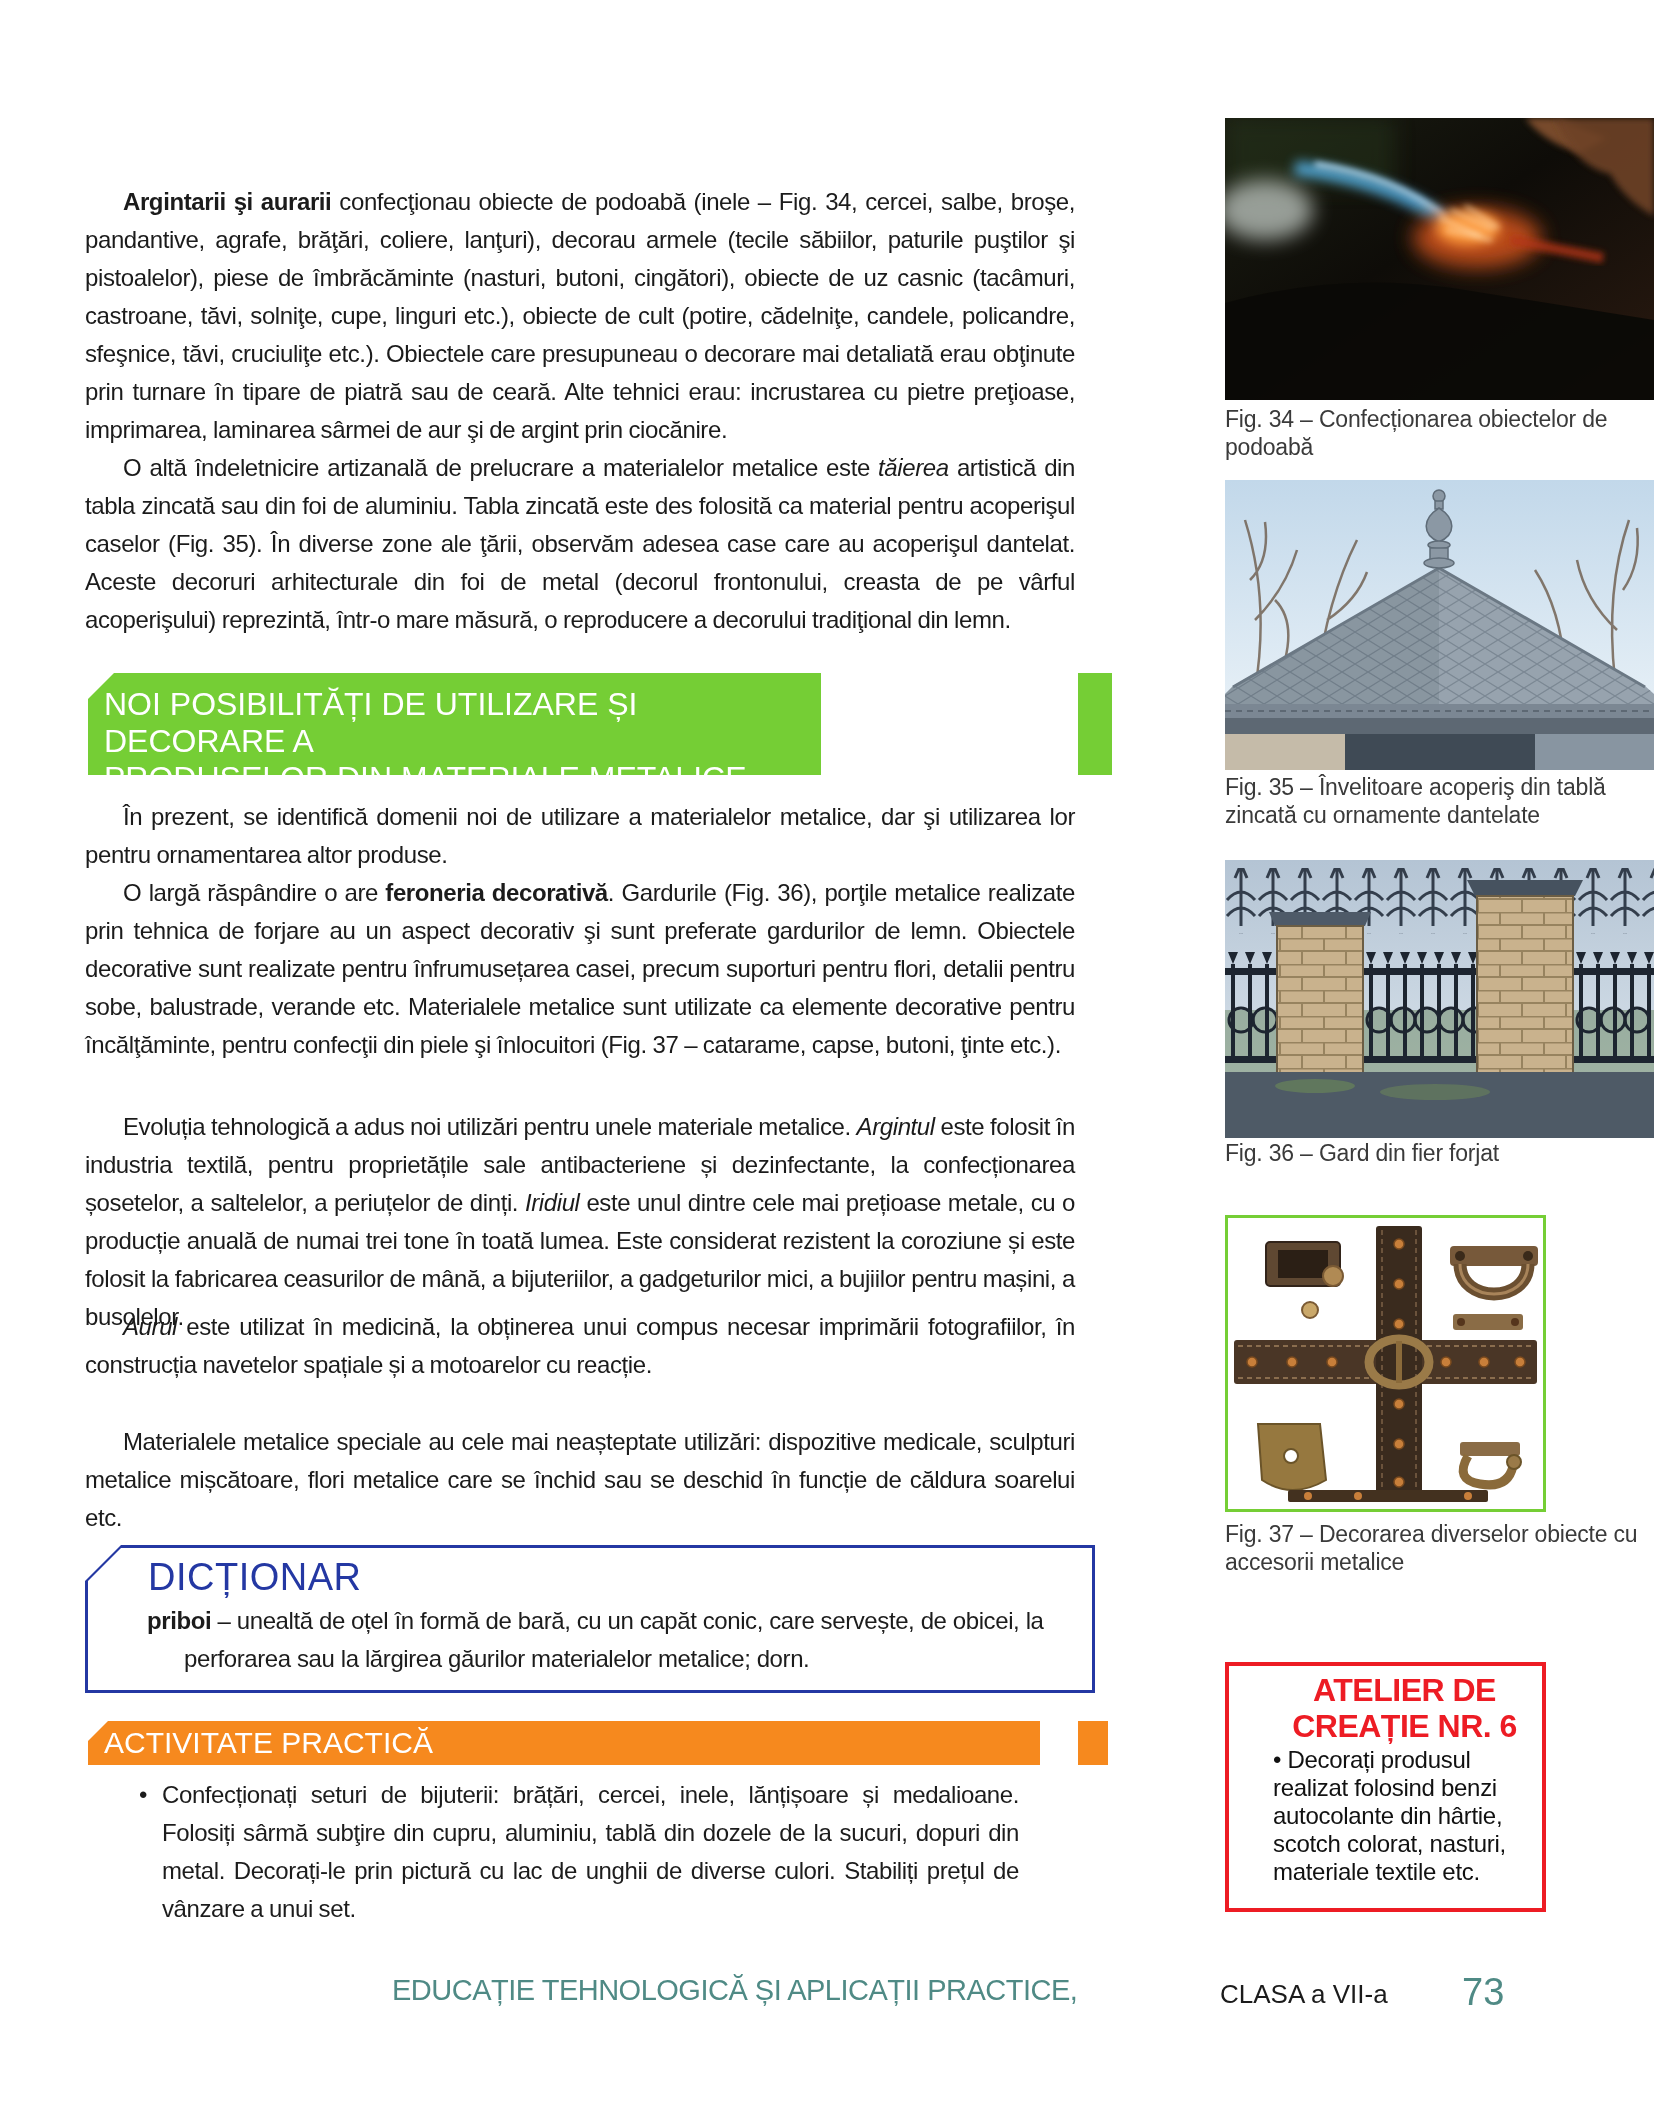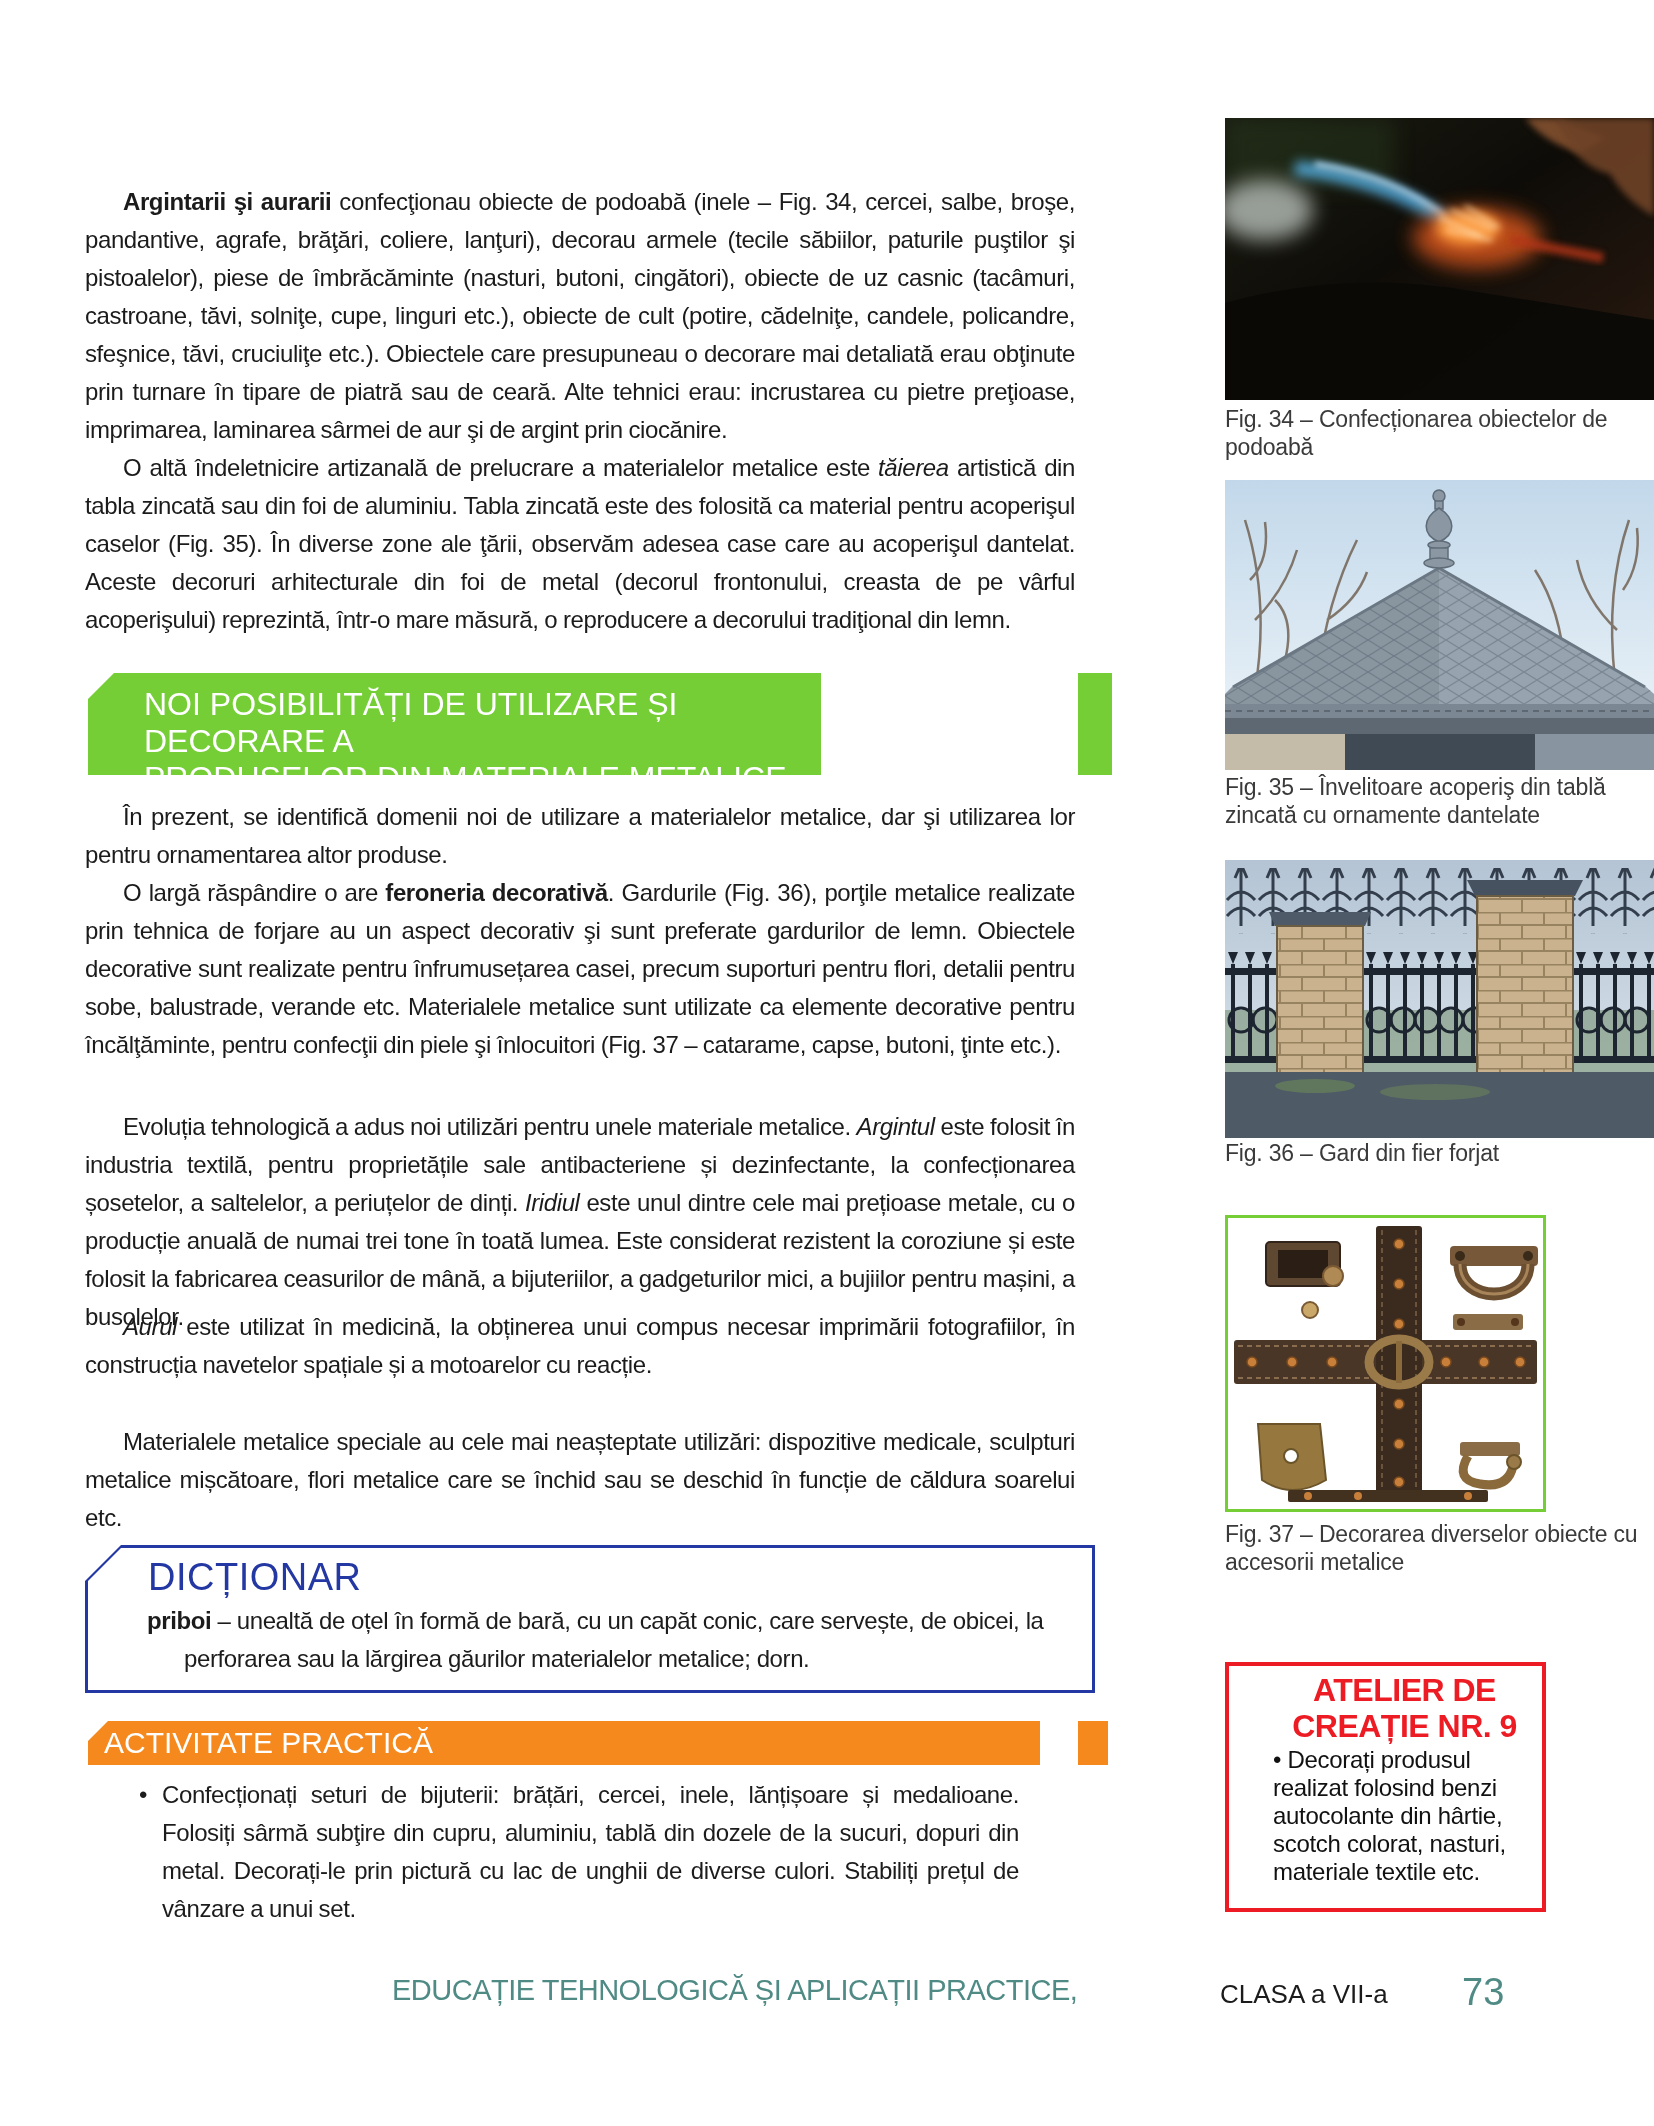--- a/index.html
+++ b/index.html
@@ -19,21 +19,21 @@
   .bi{font-weight:bold; }
   .it{font-style:italic;}
   
   .banner-green{
     position:absolute; left:88px; top:673px; width:733px; height:102px;
     background:var(--green,#75CE35);
     clip-path:polygon(26px 0, 100% 0, 100% 100%, 0 100%, 0 26px);
     color:#ffffff; font-size:32px; line-height:37px;
     padding:0; box-sizing:border-box;
   }
-  .banner-green .bt{padding:13px 2px 0 16px;margin-left:40px;}
+  .banner-green .bt{padding:13px 2px 0 16px;}
   .tab-green{
     position:absolute; left:1078px; top:673px; width:34px; height:102px;
     background:var(--green,#75CE35);
   }
   
   .dict-outer{
     position:absolute; left:85px; top:1545px; width:1010px; height:148px;
     background:var(--blue,#2438A3);
     clip-path:polygon(36px 0, 100% 0, 100% 100%, 0 100%, 0 36px);
   }
@@ -326,21 +326,21 @@
       <circle cx="80" cy="278" r="4" fill="#c87f3a"></circle>
         <circle cx="130" cy="278" r="4" fill="#c87f3a"></circle>
         <circle cx="240" cy="278" r="4" fill="#c87f3a"></circle>
     </svg>
   </div>
   <div class="caption" style="top:1520px">Fig. 37 – Decorarea diverselor obiecte cu accesorii metalice</div>
 
   <div class="atelier">
     <div class="atelier-title">
       <div>ATELIER DE</div>
-      <div>CREAȚIE NR. 9</div>
+      <div>CREAȚIE NR. 6</div>
     </div>
     <div class="atelier-body">• Decorați produsul realizat folosind benzi autocolante din hârtie, scotch colorat, nasturi, materiale textile etc.</div>
   </div>
 
   <div class="footer-series">EDUCAȚIE TEHNOLOGICĂ ȘI APLICAȚII PRACTICE,</div>
   <div class="footer-class">CLASA a VII-a</div>
   <div class="footer-page">73</div>
 
 </div>
 

